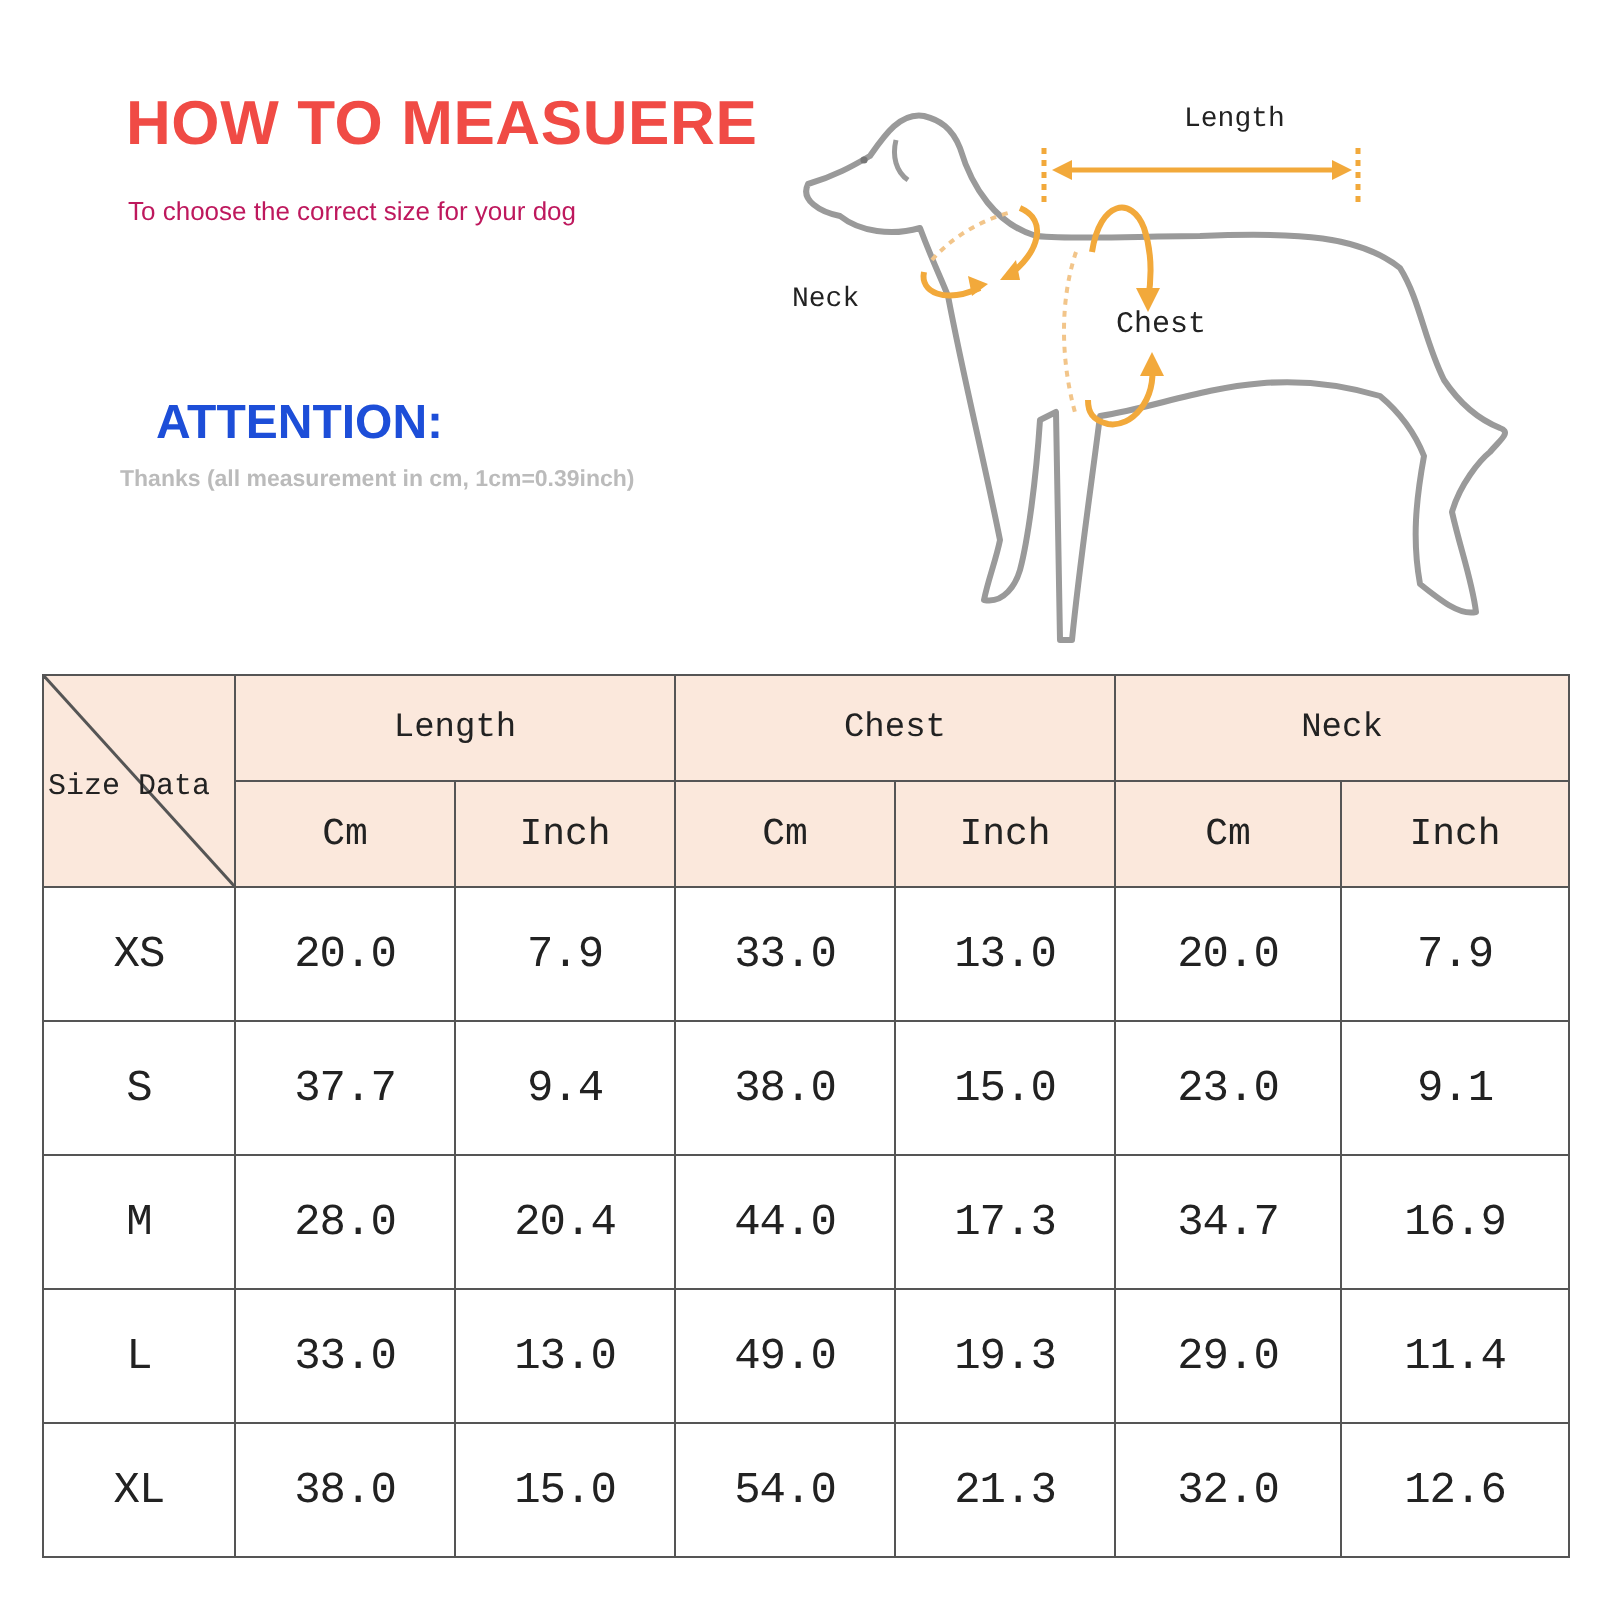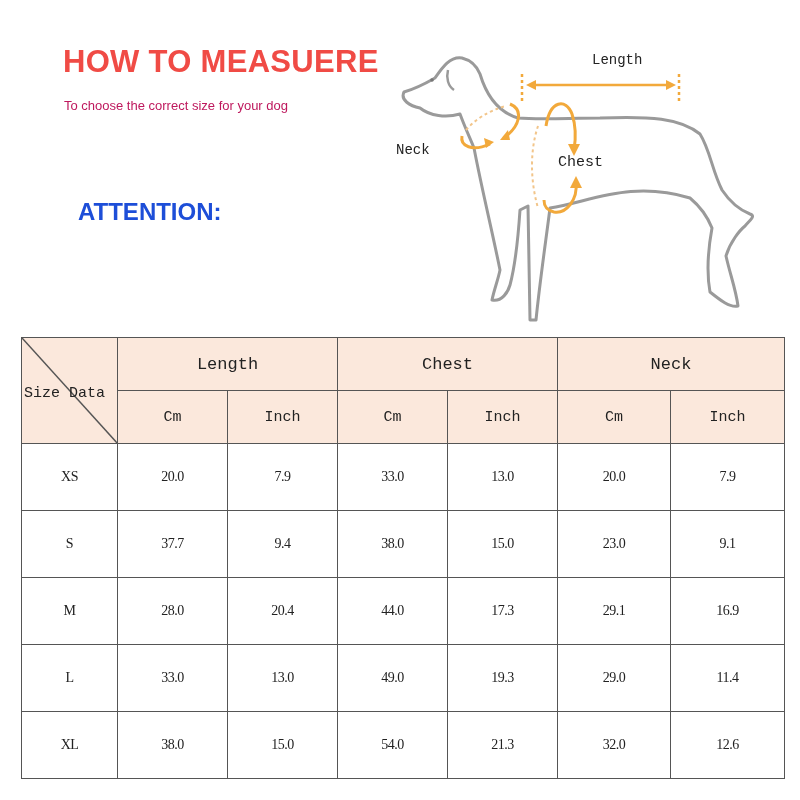--- a/index.html
+++ b/index.html
@@ -26,36 +26,37 @@
   .dog-label { position: absolute; font-family: "Liberation Mono", monospace; font-size: 14px; color: #222; }
 
   table.size {
     position: absolute; left: 21px; top: 337px;
     border-collapse: collapse; table-layout: fixed;
     font-family: "Liberation Serif", serif; color: #222;
   }
   table.size td { border: 1.5px solid #555; text-align: center; vertical-align: middle; padding: 0; }
   .hdr td { background: #fbe8dc; }
   .h1 td { height: 52px; font-size: 17px; font-family: "Liberation Mono", monospace; }
-  .h2 td { height: 52px; font-size: 15px; font-family: "Liberation Mono", monospace; }
-  .drow td { height: 66px; font-size: 14px; font-family: Liberation Serif, serif; letter-spacing: -0.5px; }
+  .h2 td { height: 52px; font-size: 19px; font-family: "Liberation Mono", monospace; }
+  .drow td { height: 66px; font-size: 22px; font-family: Liberation Mono, monospace; letter-spacing: -0.5px; }
   .corner { position: relative; overflow: hidden; }
   .corner-text { position: absolute; left: 2px; top: 47px; font-size: 15px; font-family: "Liberation Mono", monospace; white-space: nowrap; }
   .corner svg { position: absolute; left: 0; top: 0; }
 </style>
 </head>
 <body>
 
 <div class="title">HOW TO MEASUERE</div>
 <div class="subtitle">
   <div>To choose the correct size for your dog</div>
 </div>
 
 <div class="attention">ATTENTION:</div>
 <div class="note">
+  <div>Thanks (all measurement in cm, 1cm=0.39inch)</div>
 </div>
 
 <div class="dog">
   <svg width="380" height="300" viewBox="0 0 380 300">
 
     <path d="M72,28 C60,26 52,38 45,48 C38,52 28,58 14,62 C10,70 20,76 30,78 C40,86 56,88 70,84 C76,100 80,108 84,118 C92,160 102,200 110,240 C108,250 104,260 102,270 C112,272 118,262 120,255 C124,240 128,210 130,180 L138,176 L140,290 L146,290 C150,250 156,210 160,178 C200,172 240,150 300,168 C312,178 318,188 322,198 C318,220 316,240 320,262 C330,270 340,278 348,276 C346,260 340,244 336,226 C340,212 350,200 355,196 C360,190 366,186 360,184 C350,180 340,172 332,160 C322,140 320,120 310,104 C290,88 260,86 210,88 C180,88 150,90 128,88 C108,82 96,64 90,44 C86,34 80,30 72,28 Z" fill="none" stroke="#9a9a9a" stroke-width="3" stroke-linejoin="round"></path>
     <path d="M58,40 C56,48 58,56 64,60" fill="none" stroke="#9a9a9a" stroke-width="2.5"></path>
     <circle cx="42" cy="50" r="1.8" fill="#777"></circle>
 
     <line x1="132" y1="44" x2="132" y2="72" stroke="#f2a93b" stroke-width="2.5" stroke-dasharray="3,3"></line>
@@ -128,21 +129,21 @@
     <td>15.0</td>
     <td>23.0</td>
     <td>9.1</td>
   </tr>
   <tr class="drow">
     <td>M</td>
     <td>28.0</td>
     <td>20.4</td>
     <td>44.0</td>
     <td>17.3</td>
-    <td>29.1</td>
+    <td>34.7</td>
     <td>16.9</td>
   </tr>
   <tr class="drow">
     <td>L</td>
     <td>33.0</td>
     <td>13.0</td>
     <td>49.0</td>
     <td>19.3</td>
     <td>29.0</td>
     <td>11.4</td>

